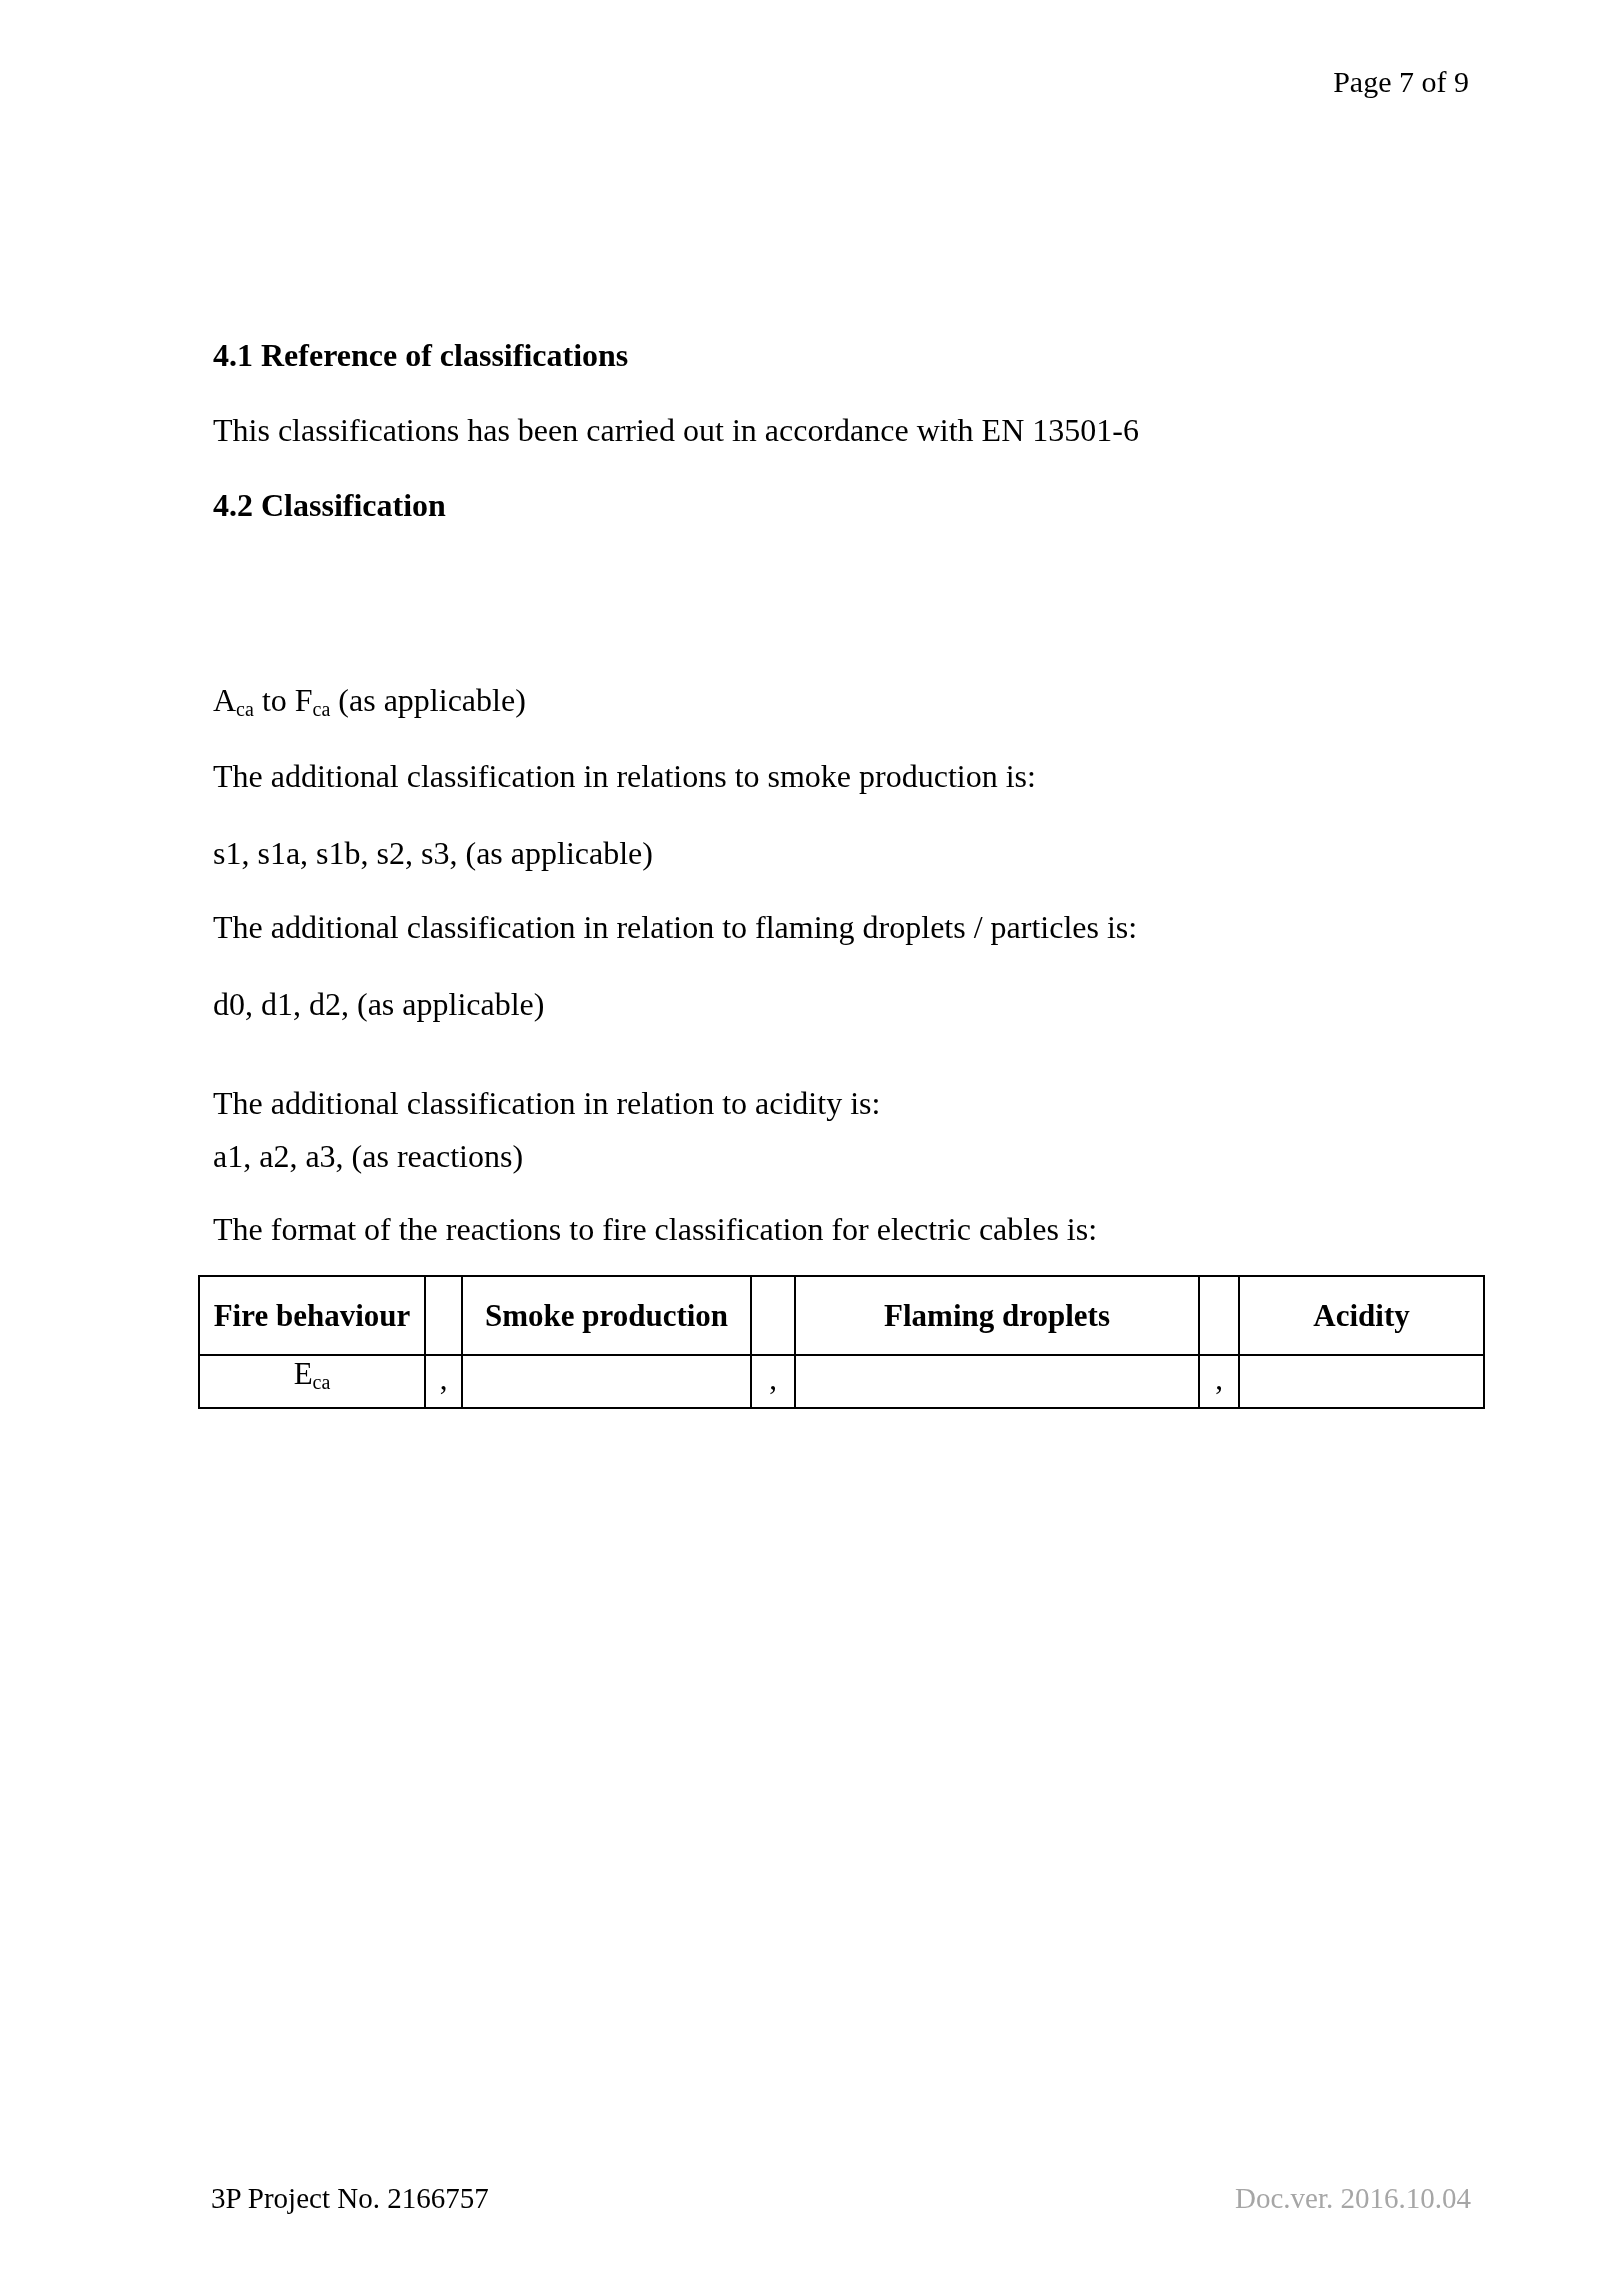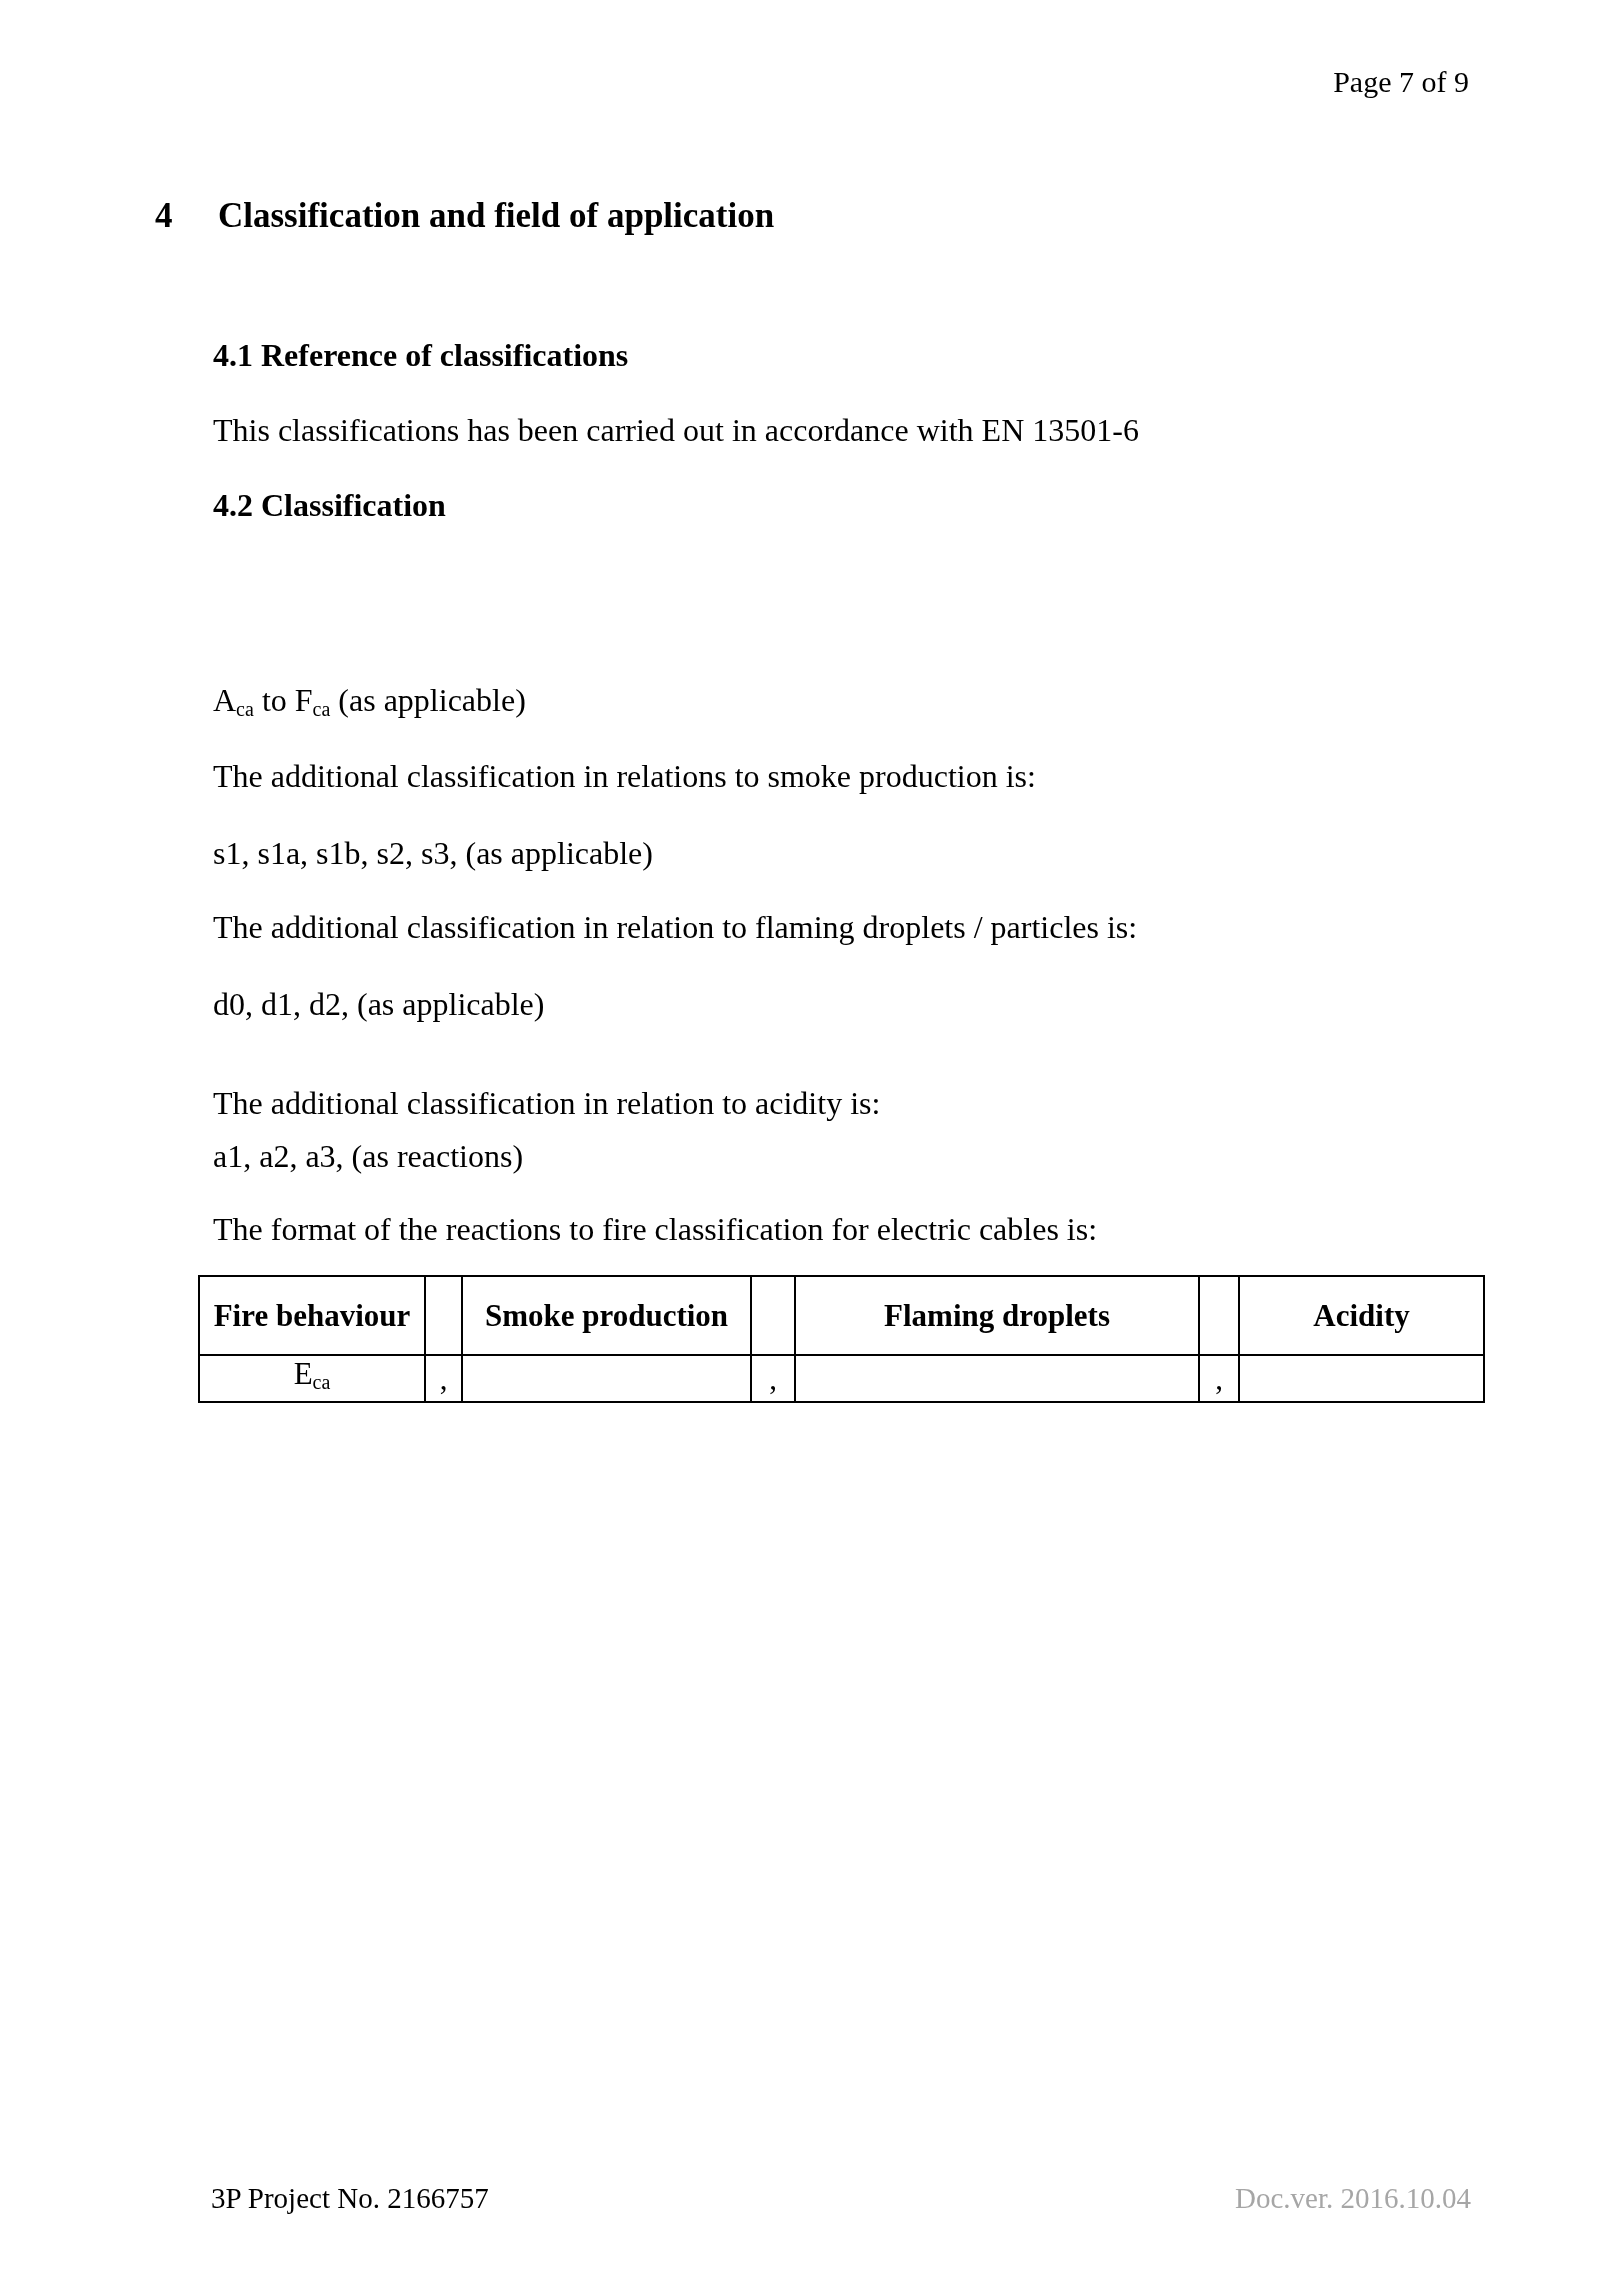--- a/index.html
+++ b/index.html
@@ -75,21 +75,21 @@
   .class-table th {
     font-weight: bold;
     text-align: center;
     vertical-align: middle;
     height: 77px;
     line-height: 37px;
   }
   .class-table tbody td {
     height: 38px;
     vertical-align: bottom;
-    padding-bottom: 7px;
+    padding-bottom: 13px;
   }
   .col-fire   { width: 226px; }
   .col-sep1   { width: 37px; }
   .col-smoke  { width: 289px; }
   .col-sep2   { width: 44px; }
   .col-flame  { width: 404px; }
   .col-sep3   { width: 40px; }
   .col-acid   { width: 245px; }
   .cell-center { text-align: center; }
   .cell-sep    { text-align: center; line-height: 1; }
@@ -108,23 +108,20 @@
     color: #a6a6a6;
   }
 </style>
 </head>
 <body>
 
 <div class="page">
 
   <div class="abs page-indicator">Page 7 of 9</div>
 
-  <div class="abs main-heading">
-    <span class="heading-number">4</span><span>Classification and field of application</span>
-  </div>
 
   <div class="abs body-block bold s41-title">4.1 Reference of classifications</div>
 
   <div class="abs body-block s41-body">This classifications has been carried out in accordance with EN 13501-6</div>
 
   <div class="abs body-block bold s42-title">4.2 Classification</div>
 
 
   <div class="abs body-block range-line"><span>A</span><span class="sub">ca</span><span> to F</span><span class="sub">ca</span><span> (as applicable)</span></div>
 

